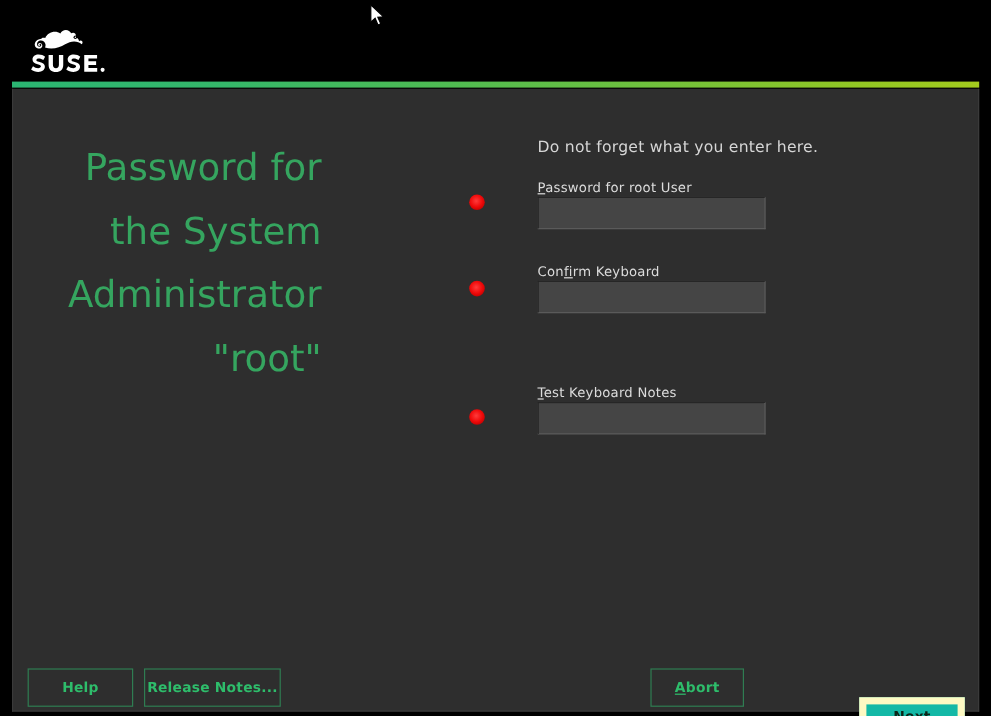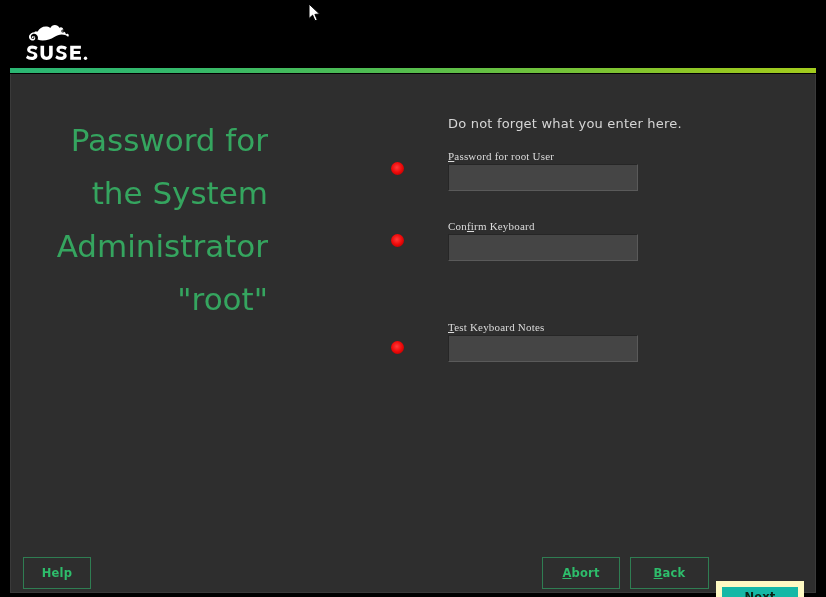--- a/index.html
+++ b/index.html
@@ -92,21 +92,20 @@
   #group-3 { top: 211px; }
 
   .field-label {
     position: absolute;
     left: 78px;
     top: 0;
     color: #dcdcdc;
     font-size: 11px;
     letter-spacing: 0.2px;
     white-space: nowrap;
-    font-family: Liberation Serif, serif;
   }
   .field-label u { text-decoration: underline; }
 
   .field-input {
     position: absolute;
     left: 78px;
     top: 14px;
     width: 190px;
     height: 27px;
     background: #454545;
@@ -150,21 +149,21 @@
     box-sizing: border-box;
     color: #2ebd6b;
     font-family: "DejaVu Sans", "Liberation Sans", sans-serif;
     font-size: 11.5px;
     font-weight: bold;
     letter-spacing: 0.2px;
     cursor: pointer;
     padding: 0;
   }
   .btn u { text-decoration: underline; }
-  #btn-help { left: 13px; width: 68px; }
+  #btn-help { left: 13px; width: 88px; }
   #btn-release { left: 110px; width: 114px; }
   #btn-abort { left: 532px; width: 78px; }
   #btn-back { left: 620px; width: 79px; }
   #btn-next {
     left: 706px; width: 88px;
     background: #14b8a6;
     border: 6px solid #fef9c3;
     color: #0d2417;
     margin-top: 24px;
   }
@@ -229,22 +228,22 @@
     <div class="field-group" id="group-3">
       <div class="status-dot"></div>
       <div class="field-label"><u>T</u><span>est Keyboard Notes</span></div>
       <input class="field-input" type="text" id="input-3" value="" style="">
     </div>
 
   </div>
 
   <div id="button-bar">
     <button class="btn" id="btn-help"><u></u><span>Help</span></button>
+    <button class="btn" id="btn-release"><u></u><span>Release Notes...</span></button>
     <button class="btn" id="btn-abort"><u>A</u><span>bort</span></button>
-    <button class="btn" id="btn-back"><u>B</u><span>ack</span></button>
     <button class="btn" id="btn-next"><u>N</u><span>ext</span></button>
   </div>
 
   <div id="cursor">
     <svg width="14" height="20" viewBox="0 0 14 20" xmlns="http://www.w3.org/2000/svg">
       <path d="M1 1 L1 15.5 L4.6 12.2 L7.0 17.8 L9.3 16.8 L6.9 11.4 L11.6 11.0 Z" fill="#ffffff" stroke="#000000" stroke-width="1"></path>
     </svg>
   </div>
 
 </div>

